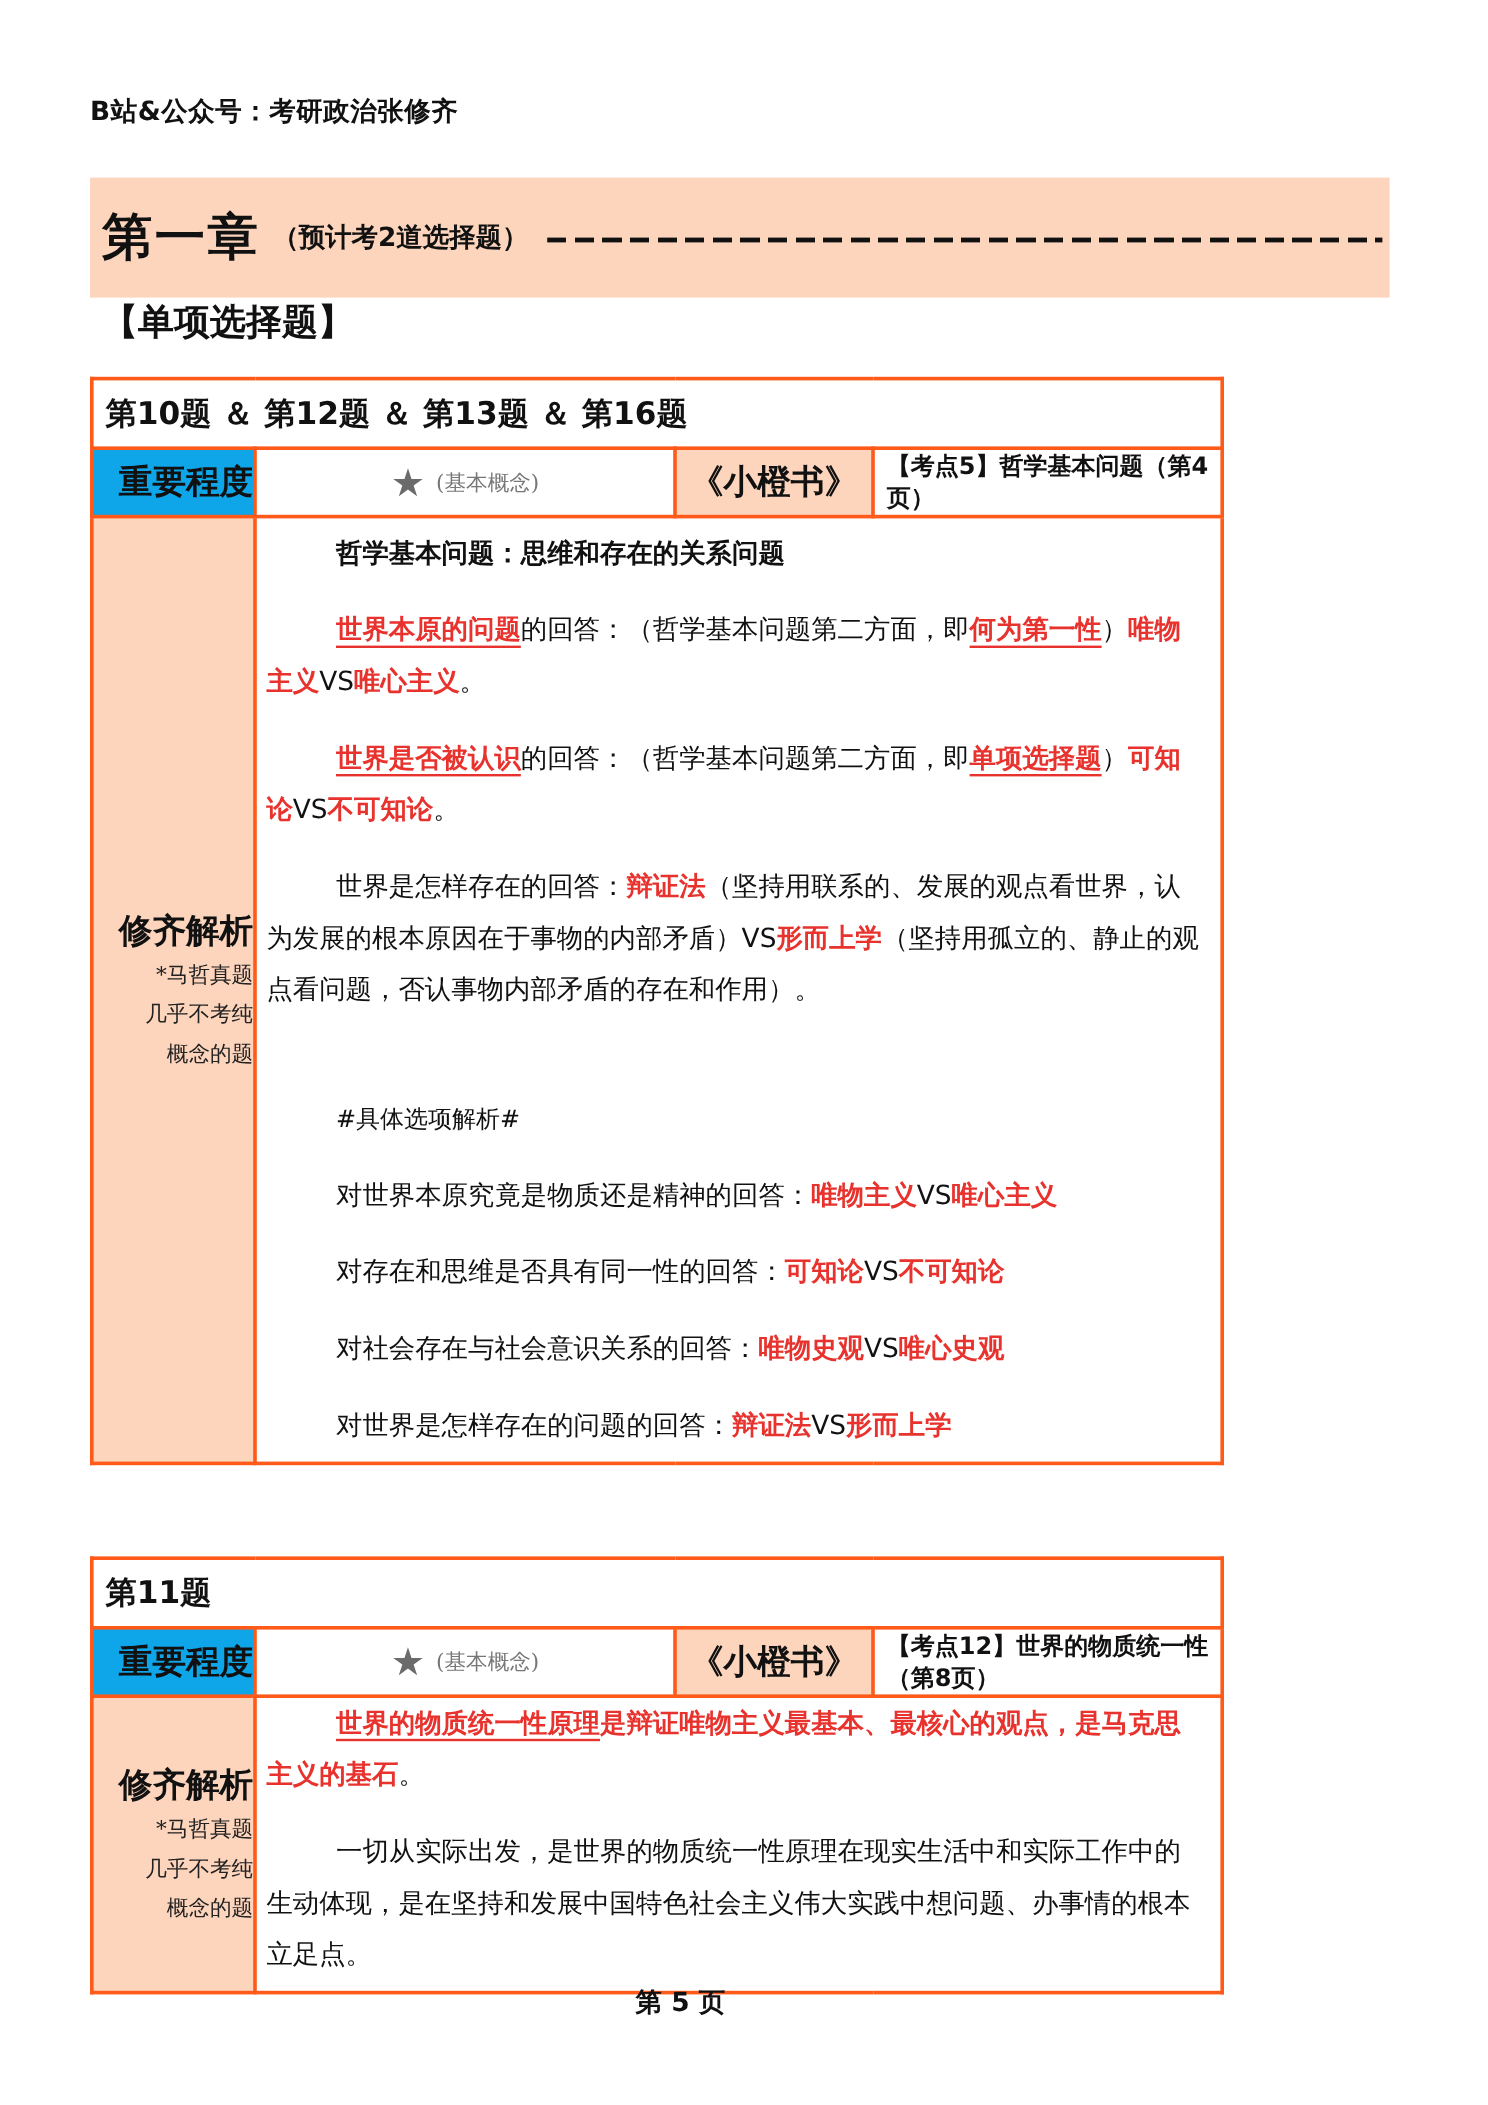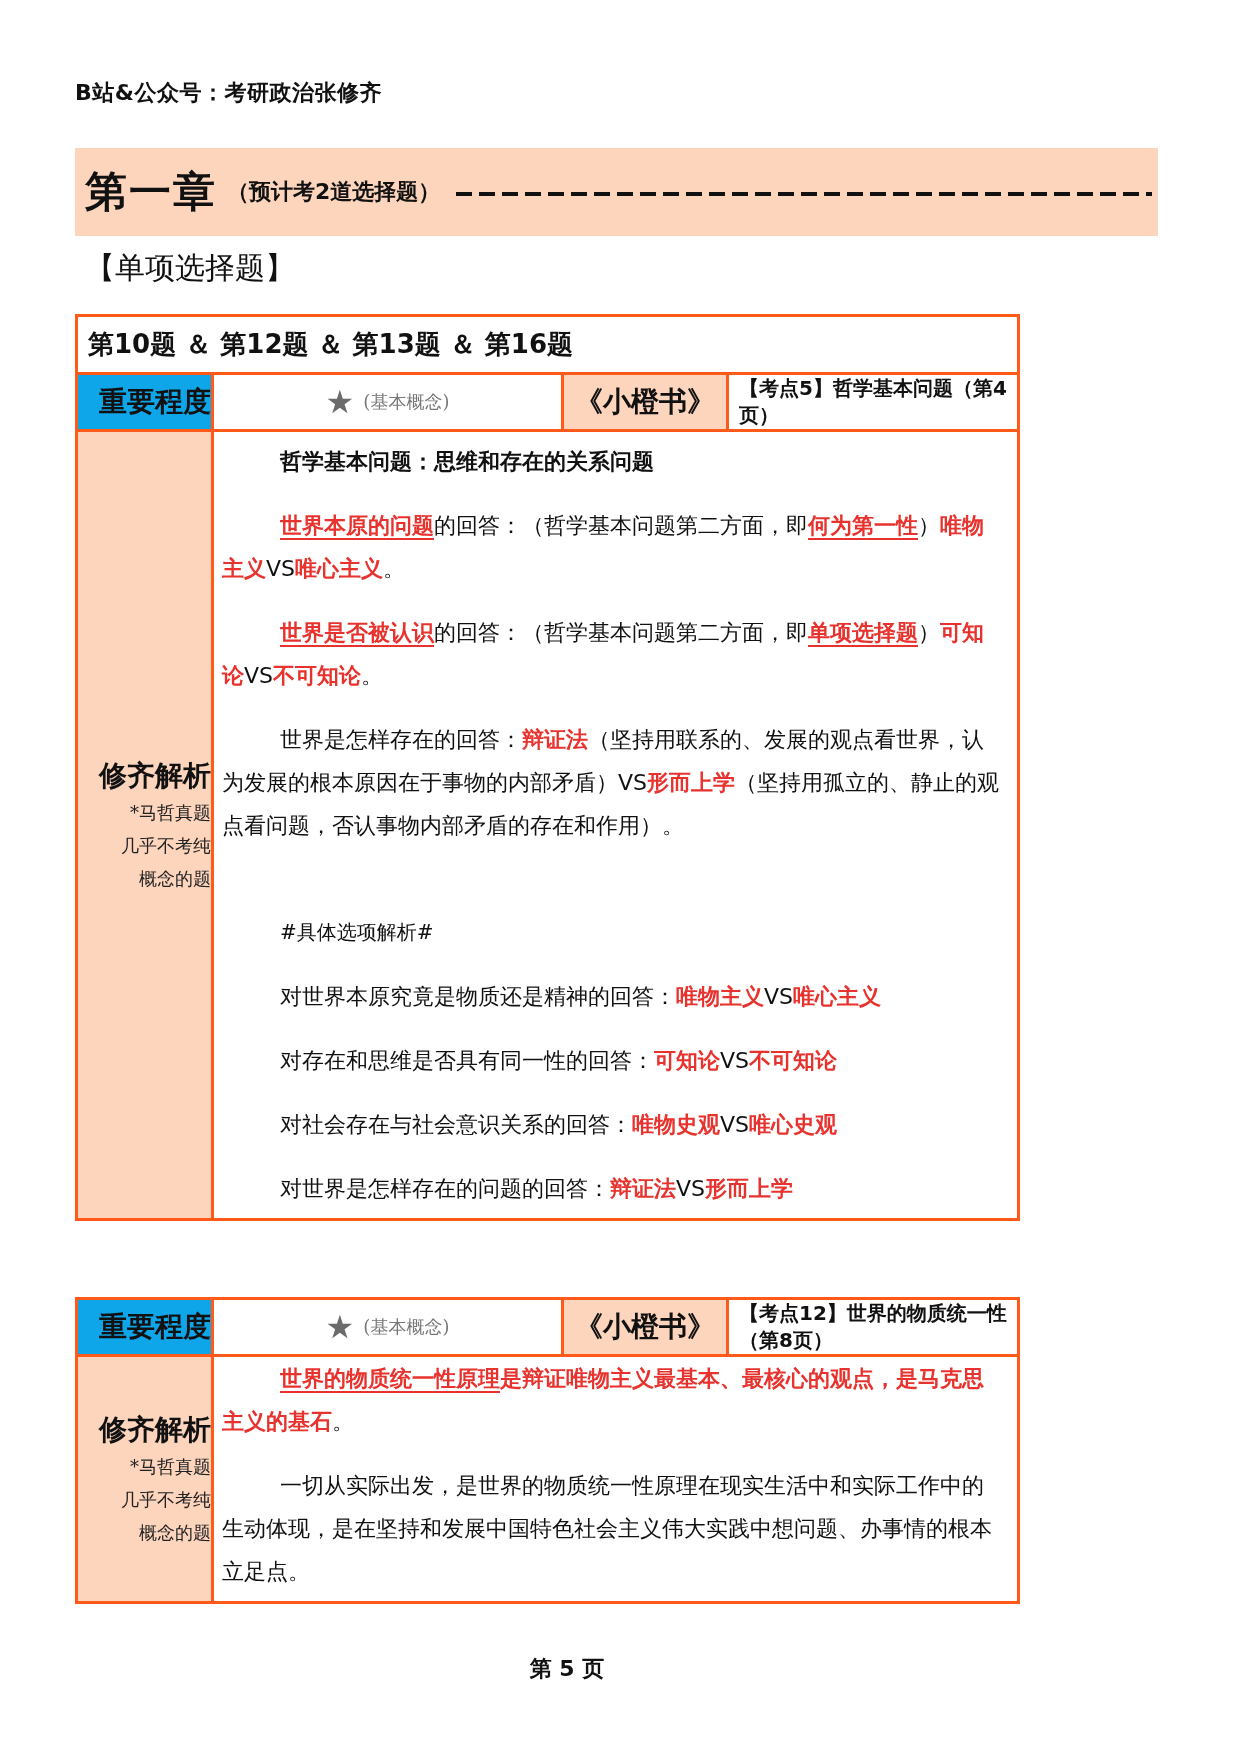--- a/index.html
+++ b/index.html
@@ -1,26 +1,26 @@
 <!DOCTYPE html>
 <html><head>
 <meta charset="utf-8">
 <style>
   html, body { margin:0; padding:0; background:#ffffff; }
   body { width:1240px; height:1754px; position:relative; overflow:hidden;
          font-family:"DejaVu Sans","Liberation Sans",sans-serif; color:#111; }
   .src { position:absolute; left:75px; top:78px; font-size:22px; font-weight:bold; letter-spacing:0.5px; }
-  .chapter { position:absolute; left:75px; top:148px; width:1083px; height:88px; background:#fdd5bd;
+  .chapter { position:absolute; left:75px; top:148px; width:1083px; height:100px; background:#fdd5bd;
              display:flex; align-items:center;text-align:center; }
   .chapter .big { font-size:42px; font-weight:bold; margin-left:10px; letter-spacing:2px; }
   .chapter .sub { font-size:22px; font-weight:bold; margin-left:10px; }
   .chapter .dash { flex:1; margin-left:16px; margin-right:6px; height:4px;
        background:repeating-linear-gradient(90deg,#111 0 16px,transparent 16px 23px); margin-top:4px; }
   .secttl { position:absolute; left:85px; top:248px; font-size:30px; display:flex; align-items:baseline; }
-  .secttl .b { font-weight:normal; }
+  .secttl .b { font-weight:bold; }
   .secttl .i { font-style:italic; font-weight:normal; margin-left:18px; color:#222; }
   table.q { position:absolute; left:75px; border-collapse:collapse; width:945px; table-layout:fixed; }
   table.q td { border:3px solid #ff5a1a; padding:0; vertical-align:middle; }
   .title-cell { height:55px; font-size:26px; font-weight:bold; padding-left:10px !important; }
   .lab { background:#0ea5e9; text-align:right; font-size:28px; font-weight:bold; }
   .star-cell { text-align:center; color:#777; }
   .star-cell .star { font-size:32px; color:#6b6b6b; vertical-align:middle; }
   .star-cell .tag { font-family:"DejaVu Serif","Liberation Serif",serif; font-size:18px; color:#777; vertical-align:middle; margin-left:4px; }
   .book { background:#fdd5bd; text-align:center; font-size:28px; font-weight:bold; }
   .kp { font-size:20px; font-weight:bold; padding-left:10px !important; }
@@ -102,20 +102,23 @@
   </table>
 
 <table class="q" style="top:1297px;">
   <colgroup>
       <col style="width:136px">
       <col style="width:350px">
       <col style="width:165px">
       <col>
     </colgroup>
   <tbody>
+      <tr>
+    <td colspan="4" class="title-cell">第11题</td>
+  </tr>
   <tr style="height:56px;">
     <td class="lab">重要程度</td>
     <td class="star-cell">
       <span class="star">★</span>
       <span class="tag">(基本概念)</span>
     </td>
     <td class="book">《小橙书》</td>
     <td class="kp">【考点12】世界的物质统一性（第8页）</td>
   </tr>
   <tr style="height:205px;">

